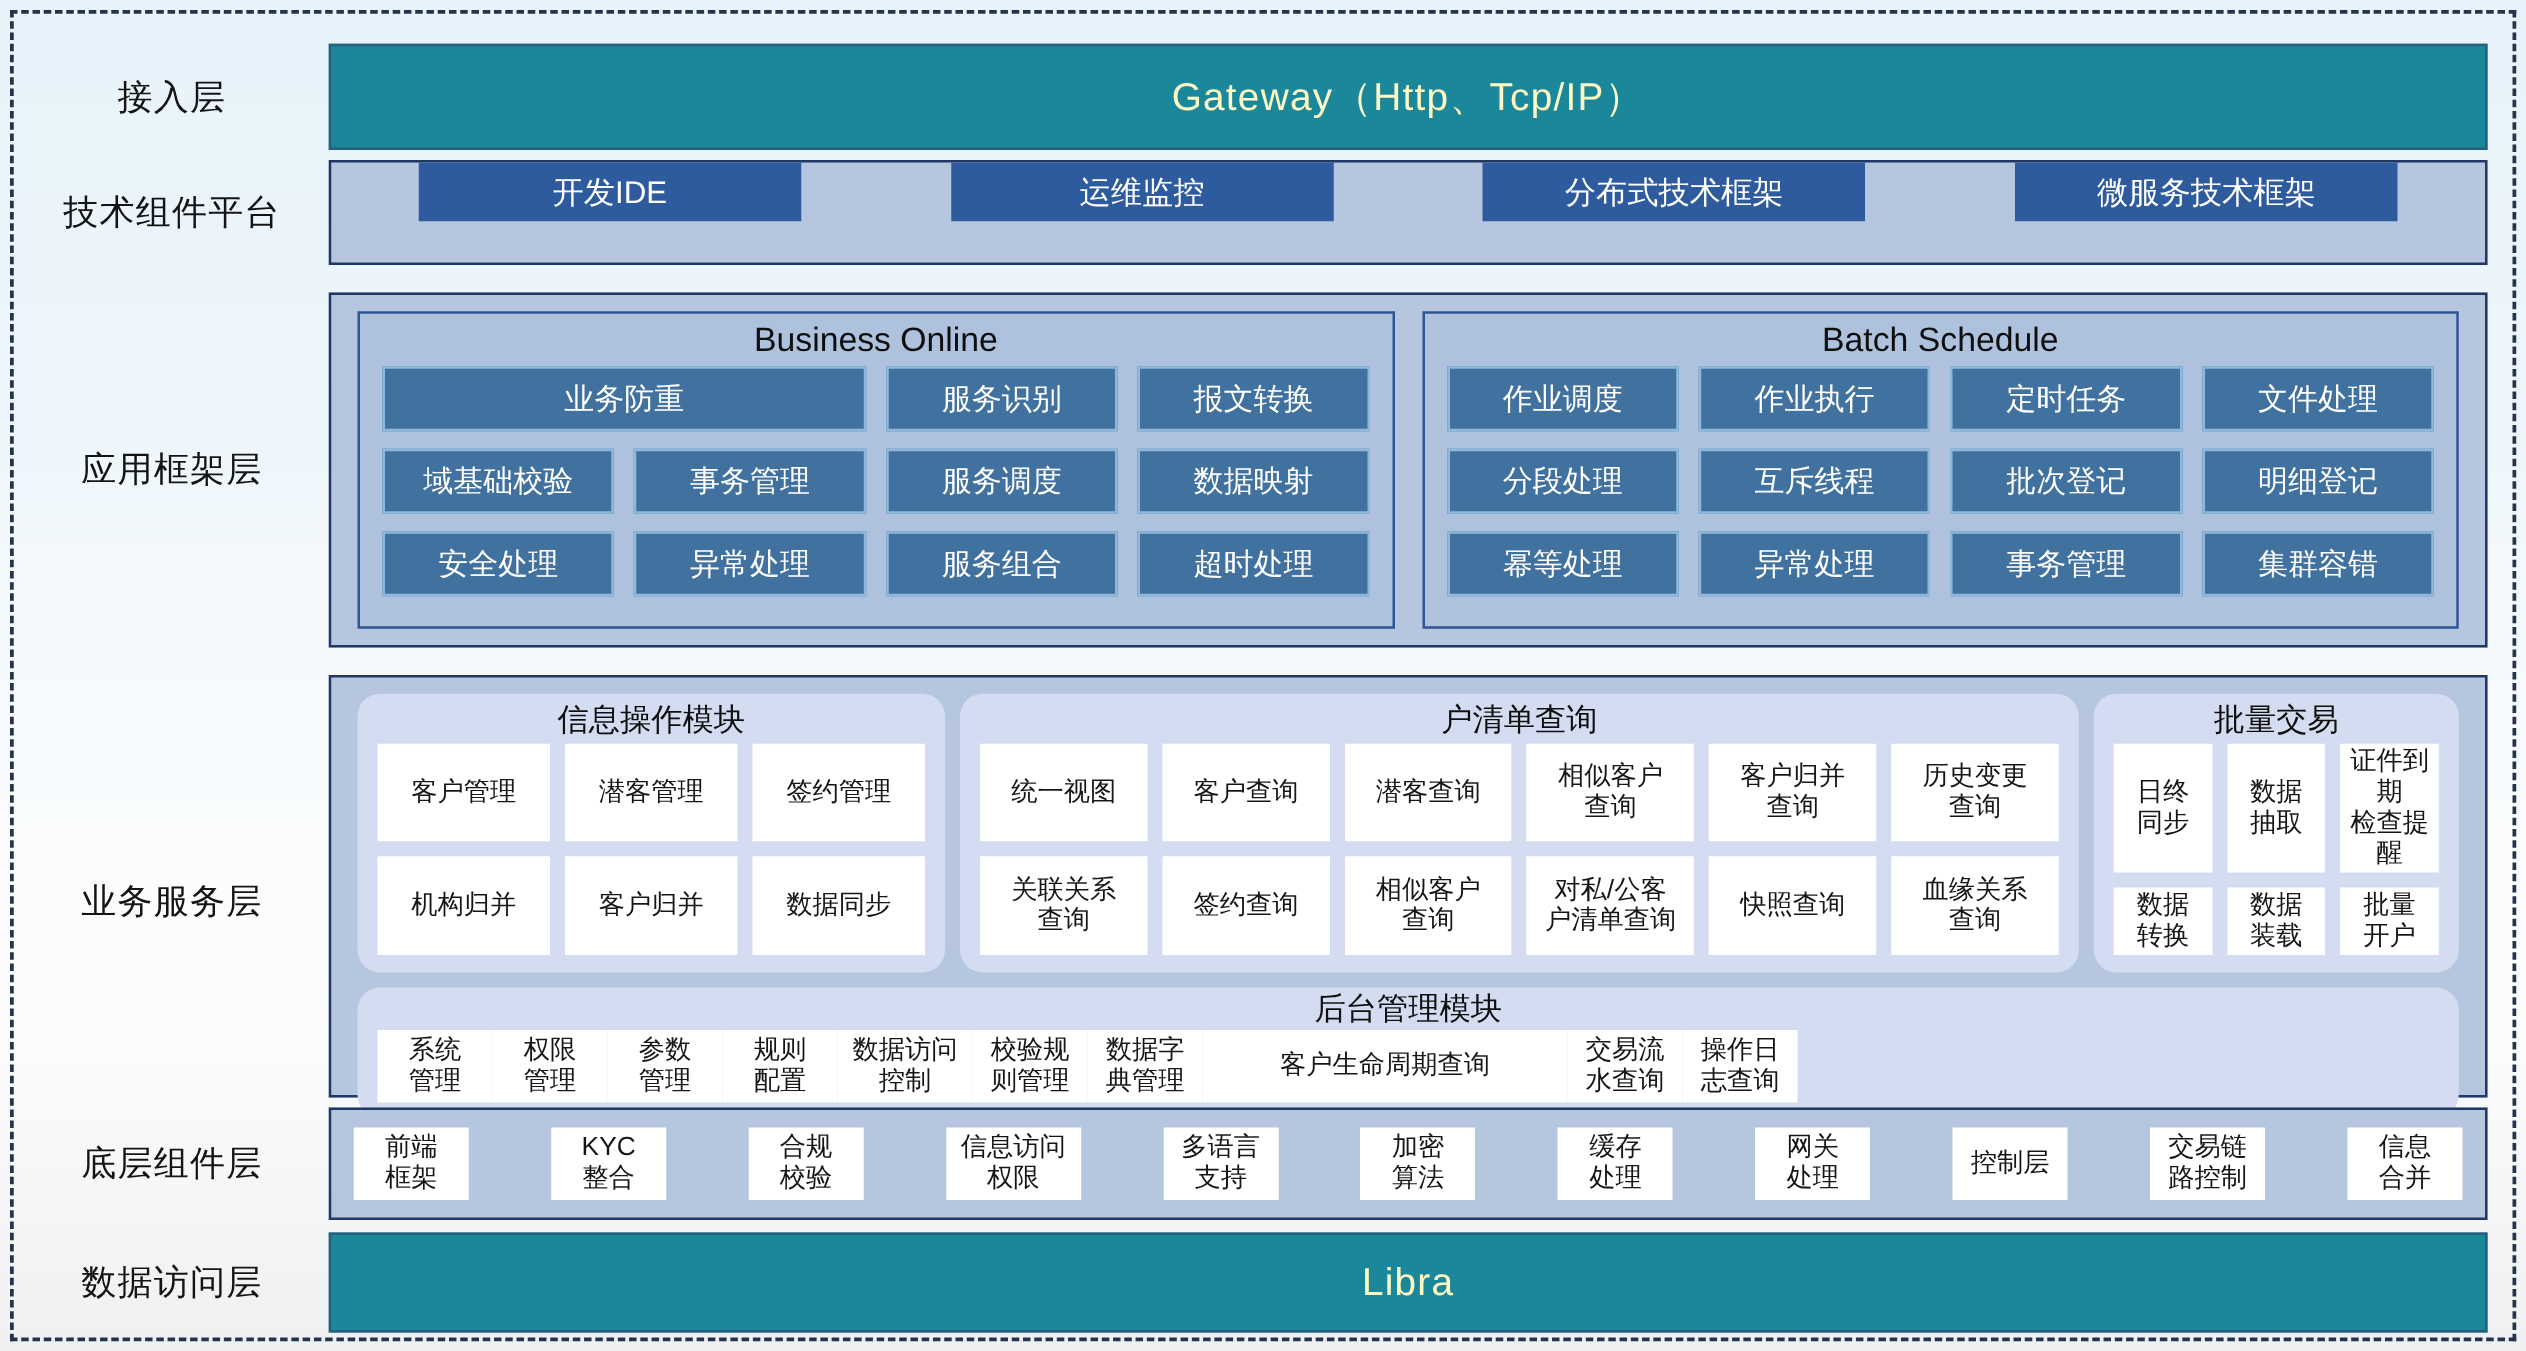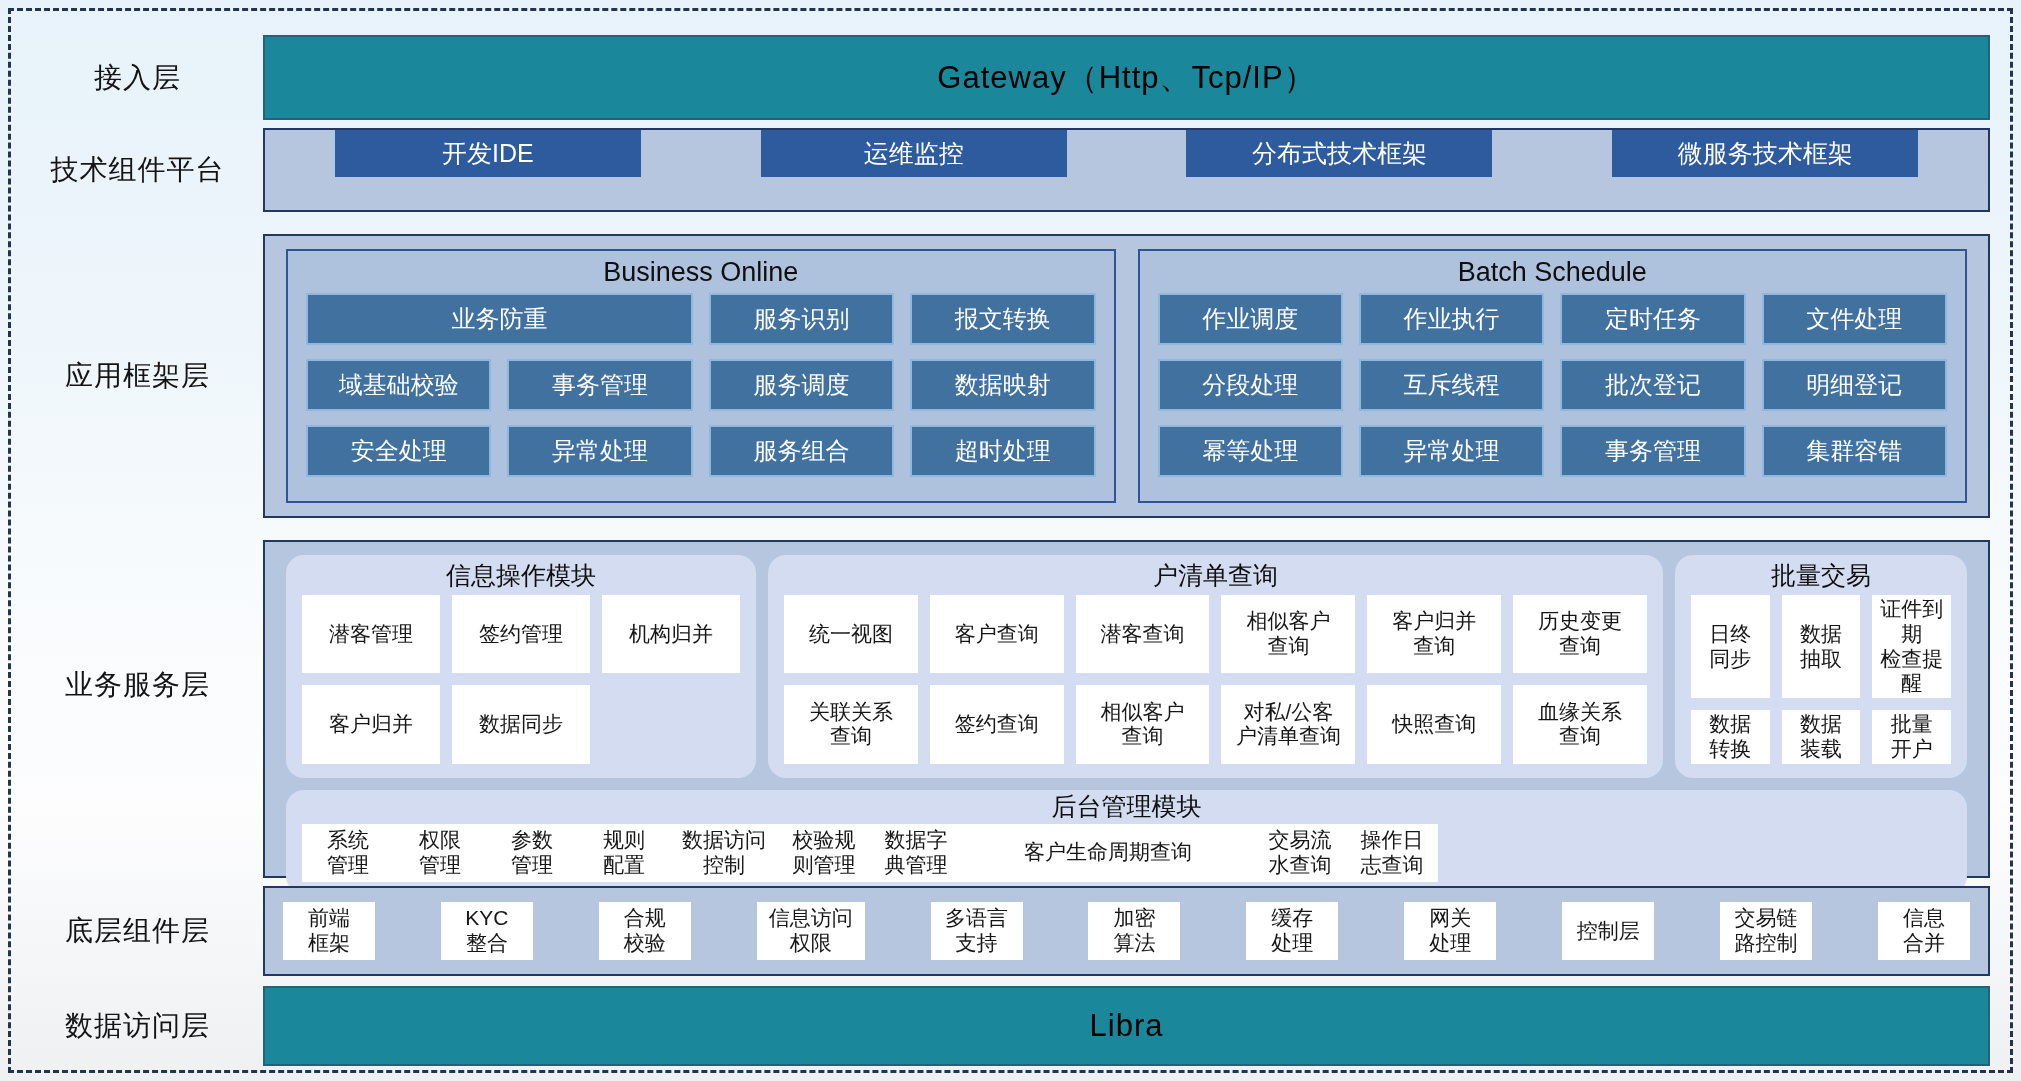--- a/index.html
+++ b/index.html
@@ -15,21 +15,21 @@
   
   .layer-label{
     position:absolute;left:20px;width:235px;display:flex;align-items:center;justify-content:center;
     font-size:28px;color:#141414;letter-spacing:1px;
   }
   
   .band{position:absolute;left:263px;width:1727px;}
   .band-teal{
     background:#1a879b;border:2px solid #26607e;
     display:flex;align-items:center;justify-content:center;
-    color:#000000;font-size:31px;letter-spacing:1px;
+    color:#fef9c3;font-size:31px;letter-spacing:1px;
   }
   .band-frame{
     background:#b6c6df;border:2px solid #1f3864;
   }
   
   .tech-row{display:flex;align-items:flex-start;justify-content:space-around;padding:0 10px;height:100%;}
   .tech-row .btn-dark{
     width:306px;height:47px;background:#2e5b9e;color:#fff;font-size:25px;
     display:flex;align-items:center;justify-content:center;white-space:pre-line;text-align:center;
   }
@@ -74,21 +74,21 @@
 </style>
 </head>
 <body>
 
 <div class="canvas">
   <div class="outer-dash"></div>
 
   <div class="layer-label" style="top:35px;height:85px;">接入层</div>
   <div class="layer-label" style="top:128px;height:84px;">技术组件平台</div>
   <div class="layer-label" style="top:234px;height:284px;">应用框架层</div>
-  <div class="layer-label" style="top:516px;height:338px;">业务服务层</div>
+  <div class="layer-label" style="top:552px;height:338px;">业务服务层</div>
   <div class="layer-label" style="top:886px;height:90px;">底层组件层</div>
   <div class="layer-label" style="top:986px;height:80px;">数据访问层</div>
 
   <div class="band band-teal" style="top:35px;height:85px;">Gateway（Http、Tcp/IP）</div>
 
   <div class="band band-frame" style="top:128px;height:84px;">
     <div class="tech-row">
         <div class="btn-dark">开发IDE</div>
         <div class="btn-dark">运维监控</div>
         <div class="btn-dark">分布式技术框架</div>
@@ -133,20 +133,21 @@
       </div>
     </div>
   </div>
 
   <div class="band band-frame" style="top:540px;height:338px;">
     <div class="svc-col">
       <div class="svc-top">
         <div class="svc-panel" style="width:470px;">
           <div class="svc-title">信息操作模块</div>
           <div class="svc-grid cols3">
+              <div class="card">客户管理</div>
               <div class="card">潜客管理</div>
               <div class="card">签约管理</div>
               <div class="card">机构归并</div>
               <div class="card">客户归并</div>
               <div class="card">数据同步</div>
             </div>
         </div>
         <div class="svc-panel" style="flex:1;">
           <div class="svc-title">户清单查询</div>
           <div class="svc-grid cols6">

